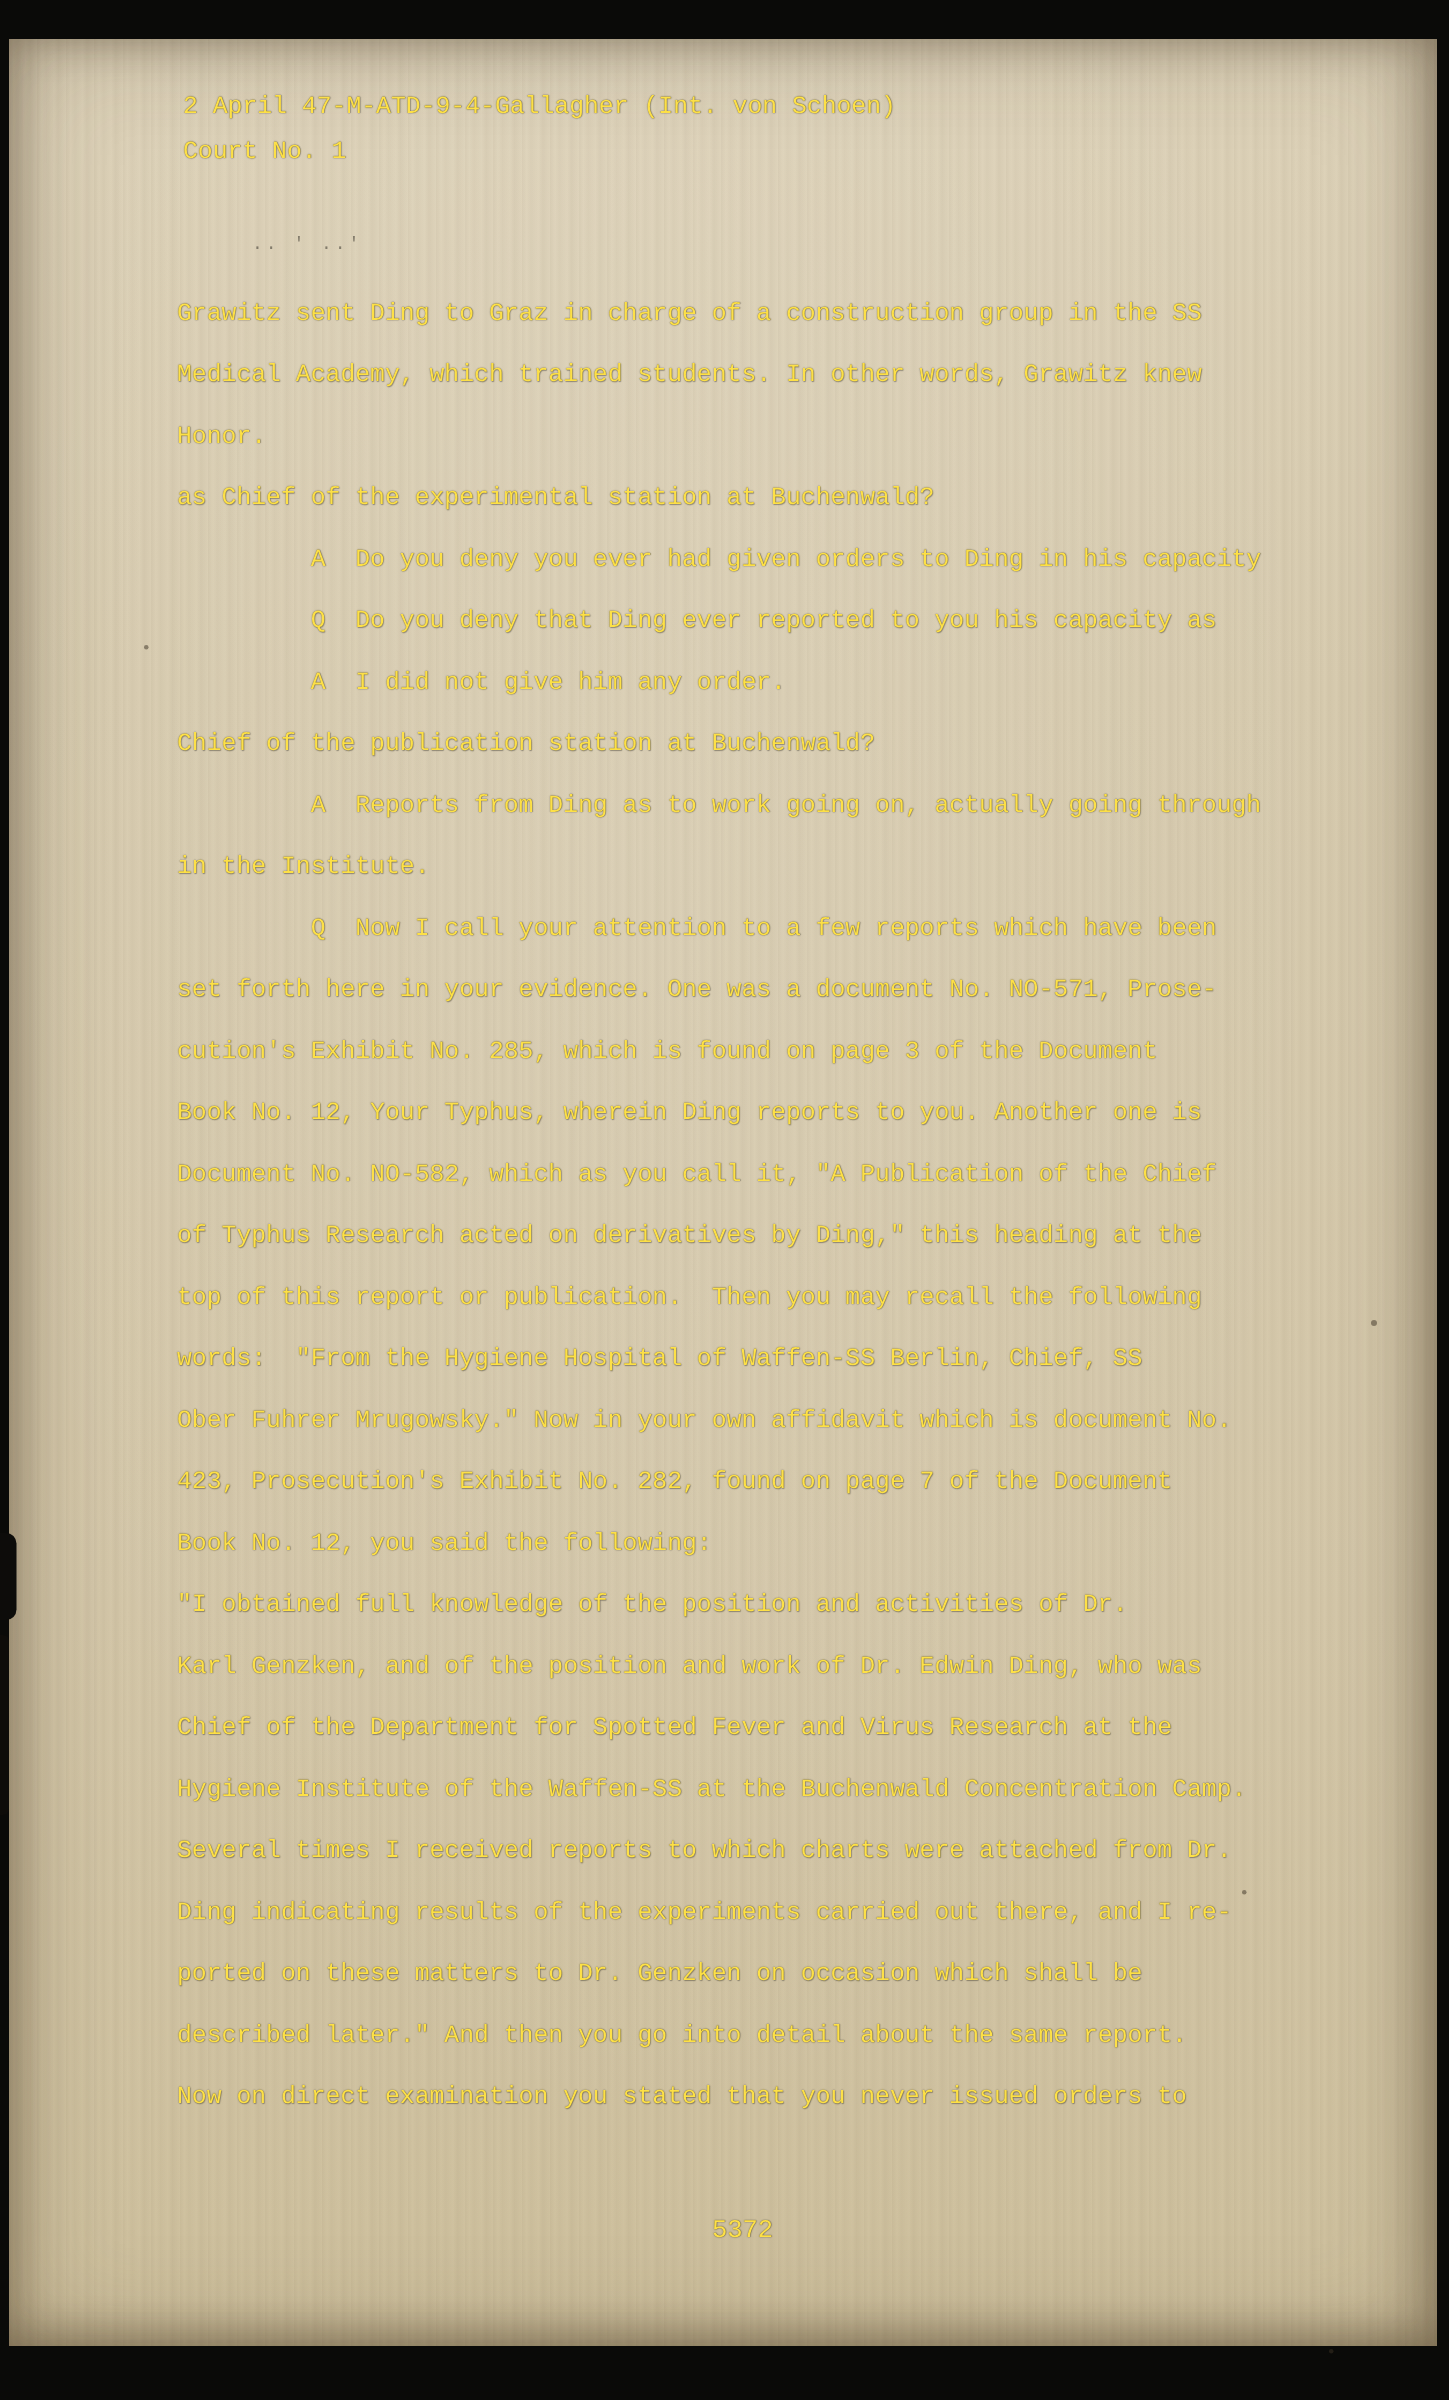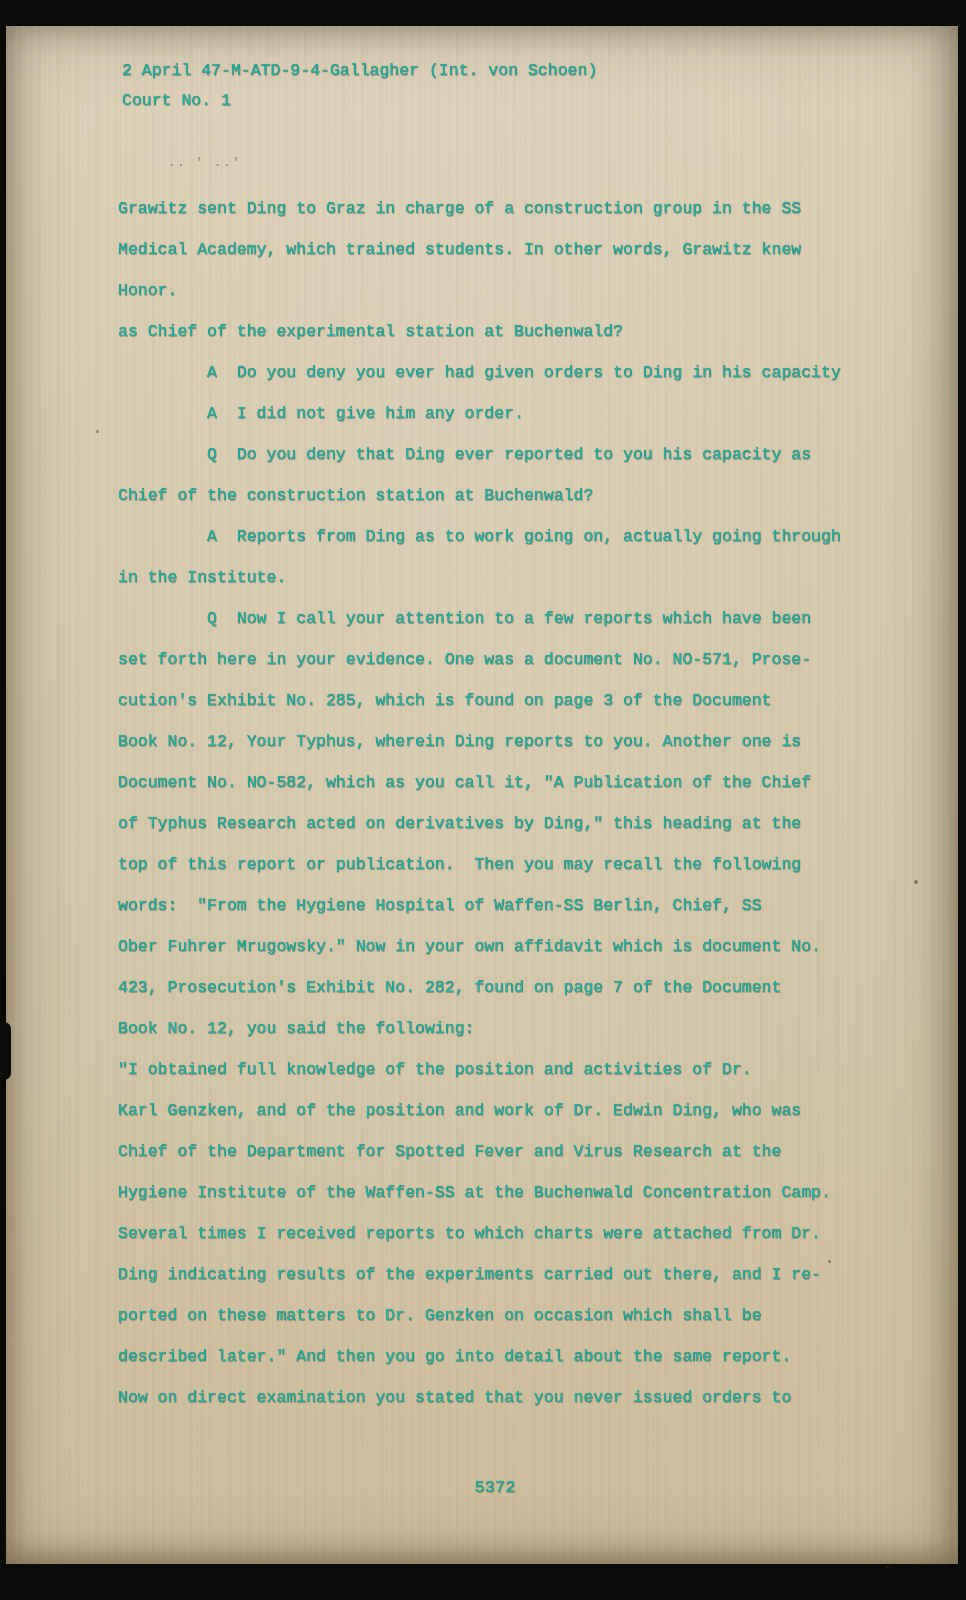--- a/index.html
+++ b/index.html
@@ -28,21 +28,21 @@
         rgba(96,80,54,0.045) 6px, rgba(96,80,54,0.0) 11px,
         rgba(96,80,54,0.06) 14px, rgba(96,80,54,0.0) 19px),
       linear-gradient(180deg, #ded3ba 0%, #d8ccb0 28%, #d4c7a9 68%, #cec09d 100%);
     box-shadow:
       inset 0 0 70px rgba(60,45,25,0.28),
       inset -16px 0 30px rgba(60,45,25,0.20),
       inset 10px 0 24px rgba(60,45,25,0.16),
       inset 0 -10px 24px rgba(60,45,25,0.18);
   }
   .typed {
-    color: #14b8a6;
+    color: #fde047;
     text-shadow:
       0 0 0.8px rgba(52,48,40,0.85),
       0.5px 0.5px 0.7px rgba(52,48,40,0.35);
   }
   .header {
     position: absolute;
     left: 122px;
     top: 56px;
     font-size: 16.5px;
     line-height: 30px;
@@ -115,23 +115,23 @@
   </div>
 
   <div class="artifact">.. ' ..'</div>
 
   <div class="tbody typed">
       <div class="tline">Grawitz sent Ding to Graz in charge of a construction group in the SS</div>
       <div class="tline">Medical Academy, which trained students. In other words, Grawitz knew</div>
       <div class="tline">Honor.</div>
       <div class="tline">as Chief of the experimental station at Buchenwald?</div>
       <div class="tline">         A  Do you deny you ever had given orders to Ding in his capacity</div>
+      <div class="tline">         Q  Do you deny that Ding ever reported to you his capacity as</div>
       <div class="tline">         A  I did not give him any order.</div>
-      <div class="tline">         Q  Do you deny that Ding ever reported to you his capacity as</div>
-      <div class="tline">Chief of the construction station at Buchenwald?</div>
+      <div class="tline">Chief of the publication station at Buchenwald?</div>
       <div class="tline">         A  Reports from Ding as to work going on, actually going through</div>
       <div class="tline">in the Institute.</div>
       <div class="tline">         Q  Now I call your attention to a few reports which have been</div>
       <div class="tline">set forth here in your evidence. One was a document No. NO-571, Prose-</div>
       <div class="tline">cution's Exhibit No. 285, which is found on page 3 of the Document</div>
       <div class="tline">Book No. 12, Your Typhus, wherein Ding reports to you. Another one is</div>
       <div class="tline">Document No. NO-582, which as you call it, "A Publication of the Chief</div>
       <div class="tline">of Typhus Research acted on derivatives by Ding," this heading at the</div>
       <div class="tline">top of this report or publication.  Then you may recall the following</div>
       <div class="tline">words:  "From the Hygiene Hospital of Waffen-SS Berlin, Chief, SS</div>

